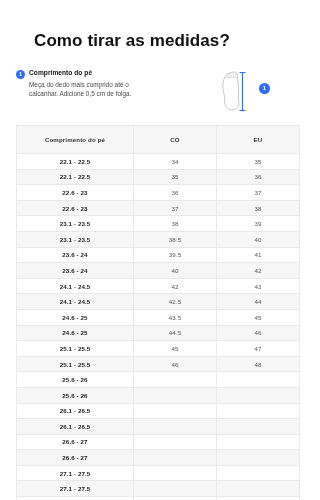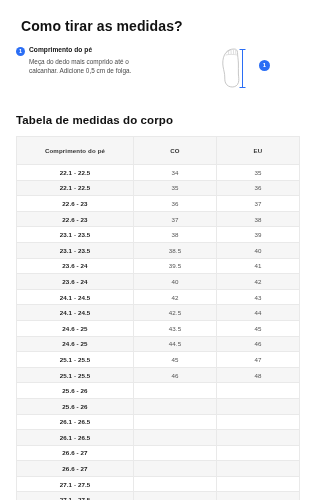--- a/index.html
+++ b/index.html
@@ -18,25 +18,25 @@
   .page {
     width: 315px;
     height: 500px;
     position: relative;
     box-sizing: border-box;
     padding: 0 16px;
   }
 
   
   .section-title {
-    font-size: 14px;
+    font-size: 17px;
     font-weight: bold;
     letter-spacing: 0.1px;
     color: #111111;
-    margin: 5px;
+    margin: 18px;
     padding-top: 13px;
   }
 
   .howto {
     display: flex;
     align-items: flex-start;
     justify-content: space-between;
     margin-top: 12px;
   }
   .howto-text {
@@ -182,21 +182,20 @@
         <path d="M10.6 9.0 C14.0 8.2 19.0 8.2 22.4 9.0" fill="none" stroke="#c9c9c9" stroke-width="0.6"></path>
         <line x1="27.5" y1="3.5" x2="27.5" y2="41.5" stroke="#2b6ef5" stroke-width="1"></line>
         <line x1="24.5" y1="3.5" x2="30.5" y2="3.5" stroke="#2b6ef5" stroke-width="1"></line>
         <line x1="24.5" y1="41.5" x2="30.5" y2="41.5" stroke="#2b6ef5" stroke-width="1"></line>
       </svg>
       <span class="diagram-badge">1</span>
     </div>
 
   </div>
 
-  <h2 class="table-title">Tabela de medidas do corpo</h2>
 
   <table class="size-table">
     <colgroup>
       <col class="col-0">
       <col class="col-1">
       <col class="col-2">
     </colgroup>
     <thead>
       <tr>
         <th>Comprimento do pé</th>

